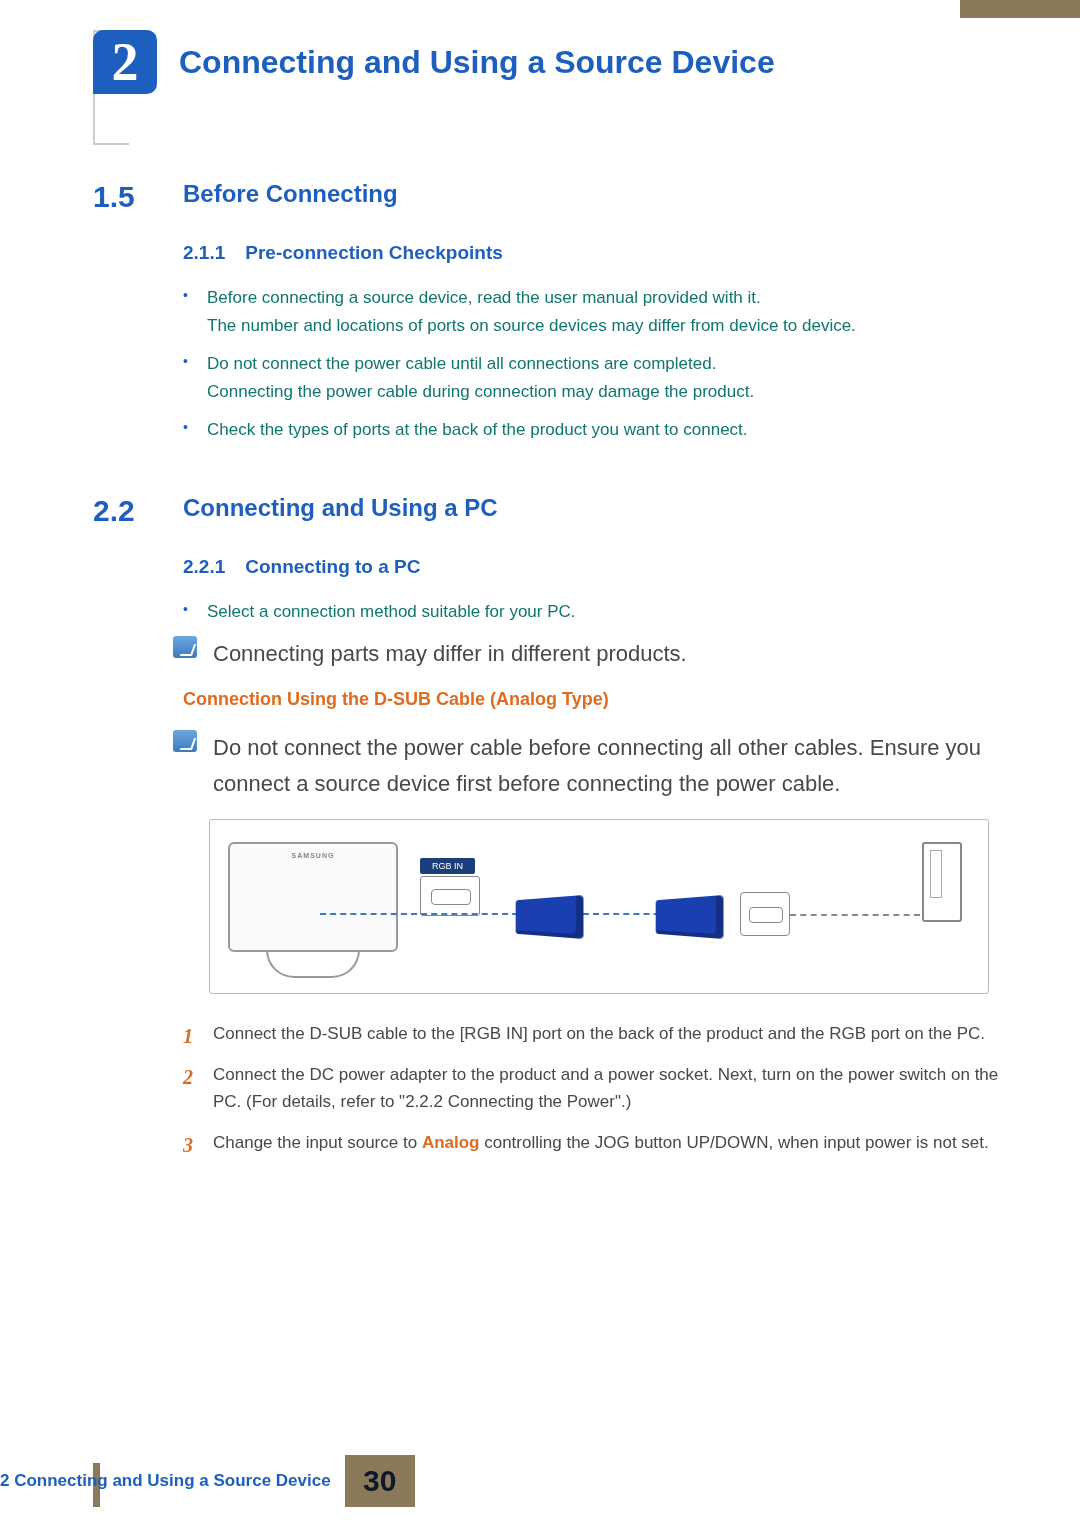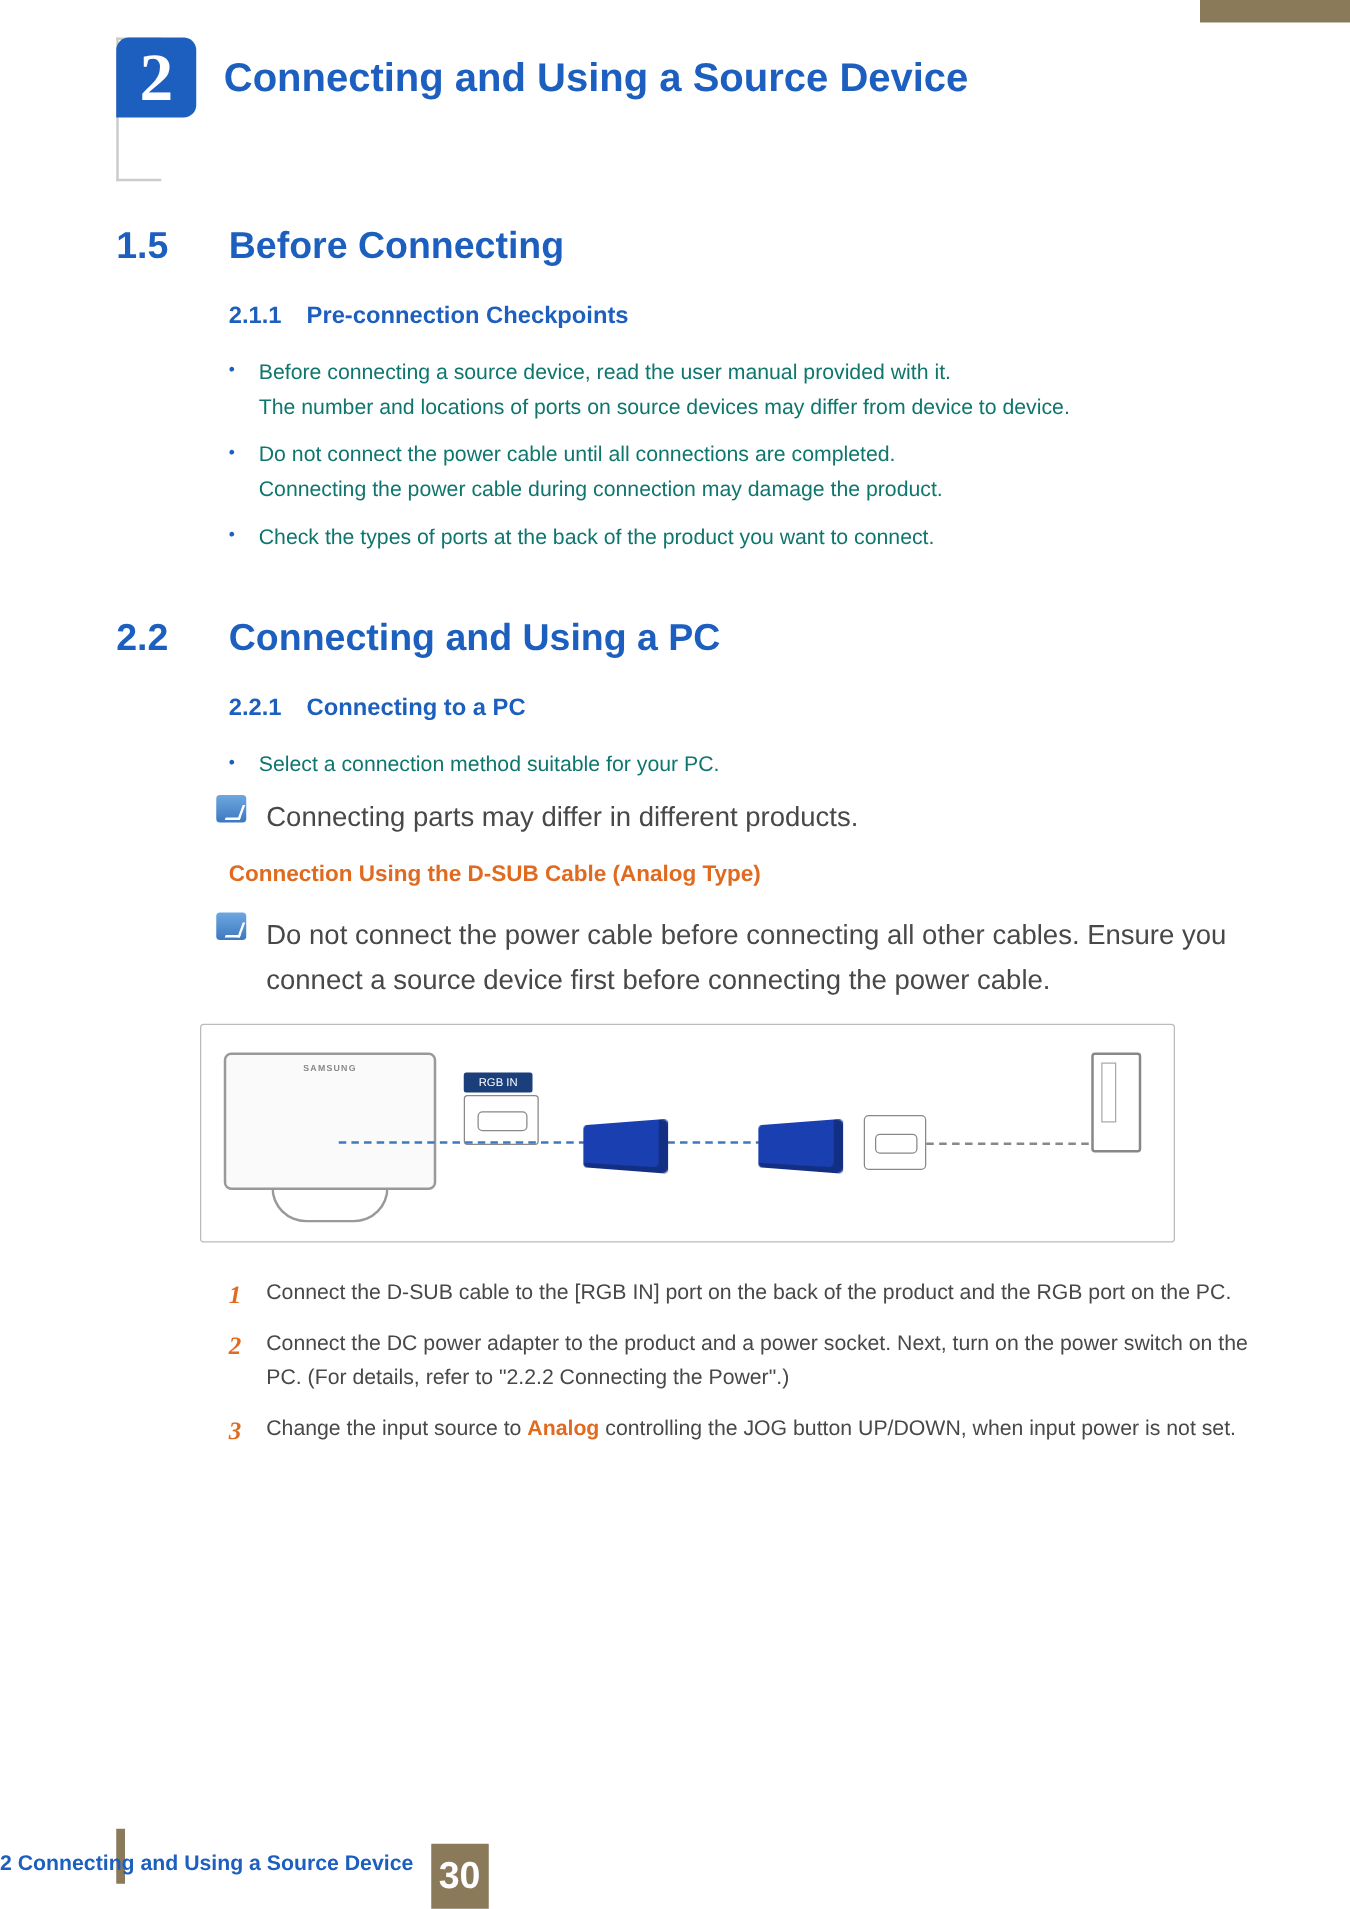--- a/index.html
+++ b/index.html
@@ -48,21 +48,21 @@
     color: #1d5fbf;
     font-size: 32px;
     font-weight: 700;
   }
   .content {
     position: absolute;
     left: 93px; top: 180px; right: 75px;
   }
   .sec-row { display: flex; gap: 34px; margin-bottom: 28px; }
   .sec-num { color: #1d5fbf; font-size: 30px; font-weight: 700; min-width: 56px; }
-  .sec-title { color: #1d5fbf; font-size: 30px; font-weight: 700; }
+  .sec-title { color: #1d5fbf; font-size: 24px; font-weight: 700; }
   .subsec-row { display: flex; gap: 20px; margin-left: 90px; margin-bottom: 20px; }
   .subsec-num { color: #1d5fbf; font-size: 19px; font-weight: 700; }
   .subsec-title { color: #1d5fbf; font-size: 19px; font-weight: 700; }
   ul.bullets { list-style: none; margin-left: 90px; margin-bottom: 40px; }
   ul.bullets li { position: relative; padding-left: 24px; font-size: 17px; line-height: 1.65; color: #0f766e; margin-bottom: 10px; }
   ul.bullets li::before {
     content: "•"; position: absolute; left: 0; top: 0;
     color: #1d5fbf; font-size: 14px;
   }
   .note-row { display: flex; gap: 16px; margin-left: 80px; margin-bottom: 18px; align-items: flex-start; }
@@ -74,21 +74,21 @@
   }
   .note-icon::after {
     content: ""; position: absolute; right: 3px; bottom: 2px;
     width: 10px; height: 10px;
     border-bottom: 2px solid #fff; border-right: 2px solid #fff;
     transform: skewX(-20deg);
   }
   .note-text { font-size: 22px; line-height: 1.6; color: #484848; flex: 1; }
   .h4 { color: #e06a1f; font-size: 18px; font-weight: 700; margin-left: 90px; margin-bottom: 20px; margin-top: 18px; }
   .diagram {
-    margin-left: 67px; width: 780px; height: 175px;
+    margin-left: 116px; width: 780px; height: 175px;
     border: 1px solid #bbb; border-radius: 3px;
     position: relative; margin-bottom: 26px;
     background: #fff;
   }
   .monitor {
     position: absolute; left: 18px; top: 22px; width: 170px; height: 110px;
     border: 2px solid #999; border-radius: 6px; background: #fafafa;
   }
   .monitor::after {
     content: ""; position: absolute; left: 50%; transform: translateX(-50%);
@@ -148,23 +148,23 @@
   }
   .footer-left-bar {
     position: absolute; left: 93px; bottom: 20px; width: 7px; height: 44px;
     background: #8a7a5a;
   }
   .footer-text {
     color: #1d5fbf; font-size: 17px; font-weight: 600;
     align-self: center; padding: 0 14px 20px 0;
   }
   .footer-page {
-    background: #8a7a5a; color: #ffffff; font-size: 30px; font-weight: 700;
-    width: 46px; height: 52px; display: flex; align-items: center; justify-content: center;
-    margin-bottom: 0; margin-right: 10px;
+    background: #8a7a5a; color: #0f172a; font-size: 30px; font-weight: 700;
+    width: 70px; height: 52px; display: flex; align-items: center; justify-content: center;
+    margin-bottom: 20px; margin-right: 10px;
   }
 </style>
 </head>
 <body>
 
 <div class="top-bar"></div>
 <div class="left-rule"></div>
 
 <div class="chapter-header">
   <div class="chapter-badge">2</div>

